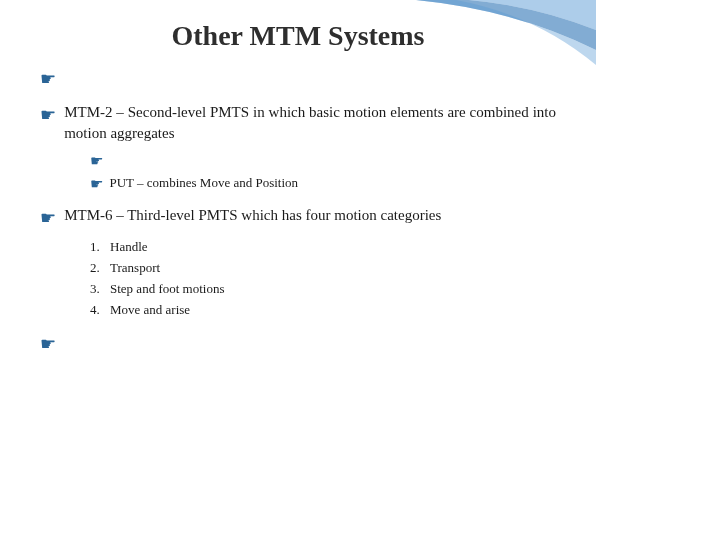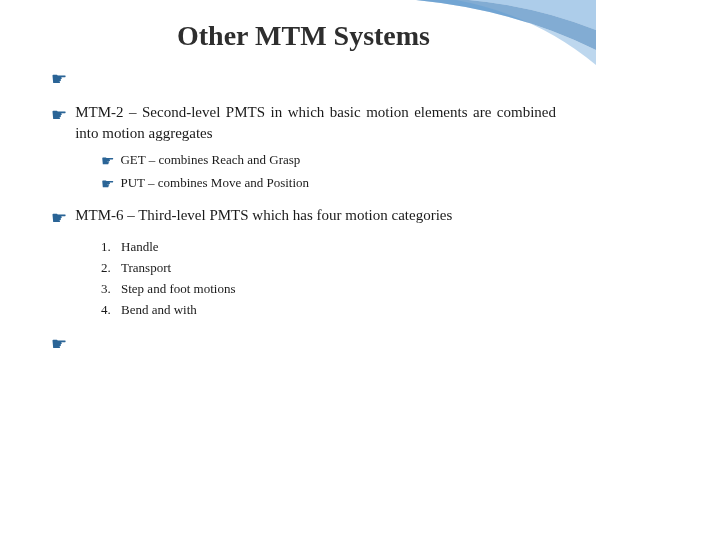--- a/index.html
+++ b/index.html
@@ -15,21 +15,21 @@
       font-family: Georgia, 'Times New Roman', serif;
       overflow: hidden;
       position: relative;
     }
 
     .slide {
       width: 596px;
       height: 540px;
       position: relative;
       background: #fff;
-      padding: 20px 40px 20px 51px;
+      padding: 20px 40px 20px 40px;
     }
 
     
     .title {
       text-align: center;
       font-size: 28px;
       font-weight: bold;
       color: #2e2e2e;
       margin-bottom: 14px;
       font-family: Georgia, serif;
@@ -132,21 +132,20 @@
   </div>
 
   <div class="bullet-section">
     <div class="bullet-main">
       <span class="bullet-icon">☛</span>
       <span class="bullet-text">MTM-2 – Second-level PMTS in which basic motion elements are combined into motion aggregates</span>
     </div>
     <div class="sub-bullets">
       <div class="sub-bullet">
         <span class="sub-bullet-icon">☛</span>
-        <span>GET – combines Reach and Grasp</span>
       </div>
       <div class="sub-bullet">
         <span class="sub-bullet-icon">☛</span>
         <span>PUT – combines Move and Position</span>
       </div>
     </div>
   </div>
 
   <div class="bullet-section">
     <div class="bullet-main">
@@ -161,21 +160,21 @@
       <div class="numbered-item">
         <span class="num">2.</span>
         <span>Transport</span>
       </div>
       <div class="numbered-item">
         <span class="num">3.</span>
         <span>Step and foot motions</span>
       </div>
       <div class="numbered-item">
         <span class="num">4.</span>
-        <span>Bend and with</span>
+        <span>Move and arise</span>
       </div>
     </div>
   </div>
 
   <div class="bullet-section">
     <div class="bullet-main">
       <span class="bullet-icon">☛</span>
     </div>
   </div>
 

